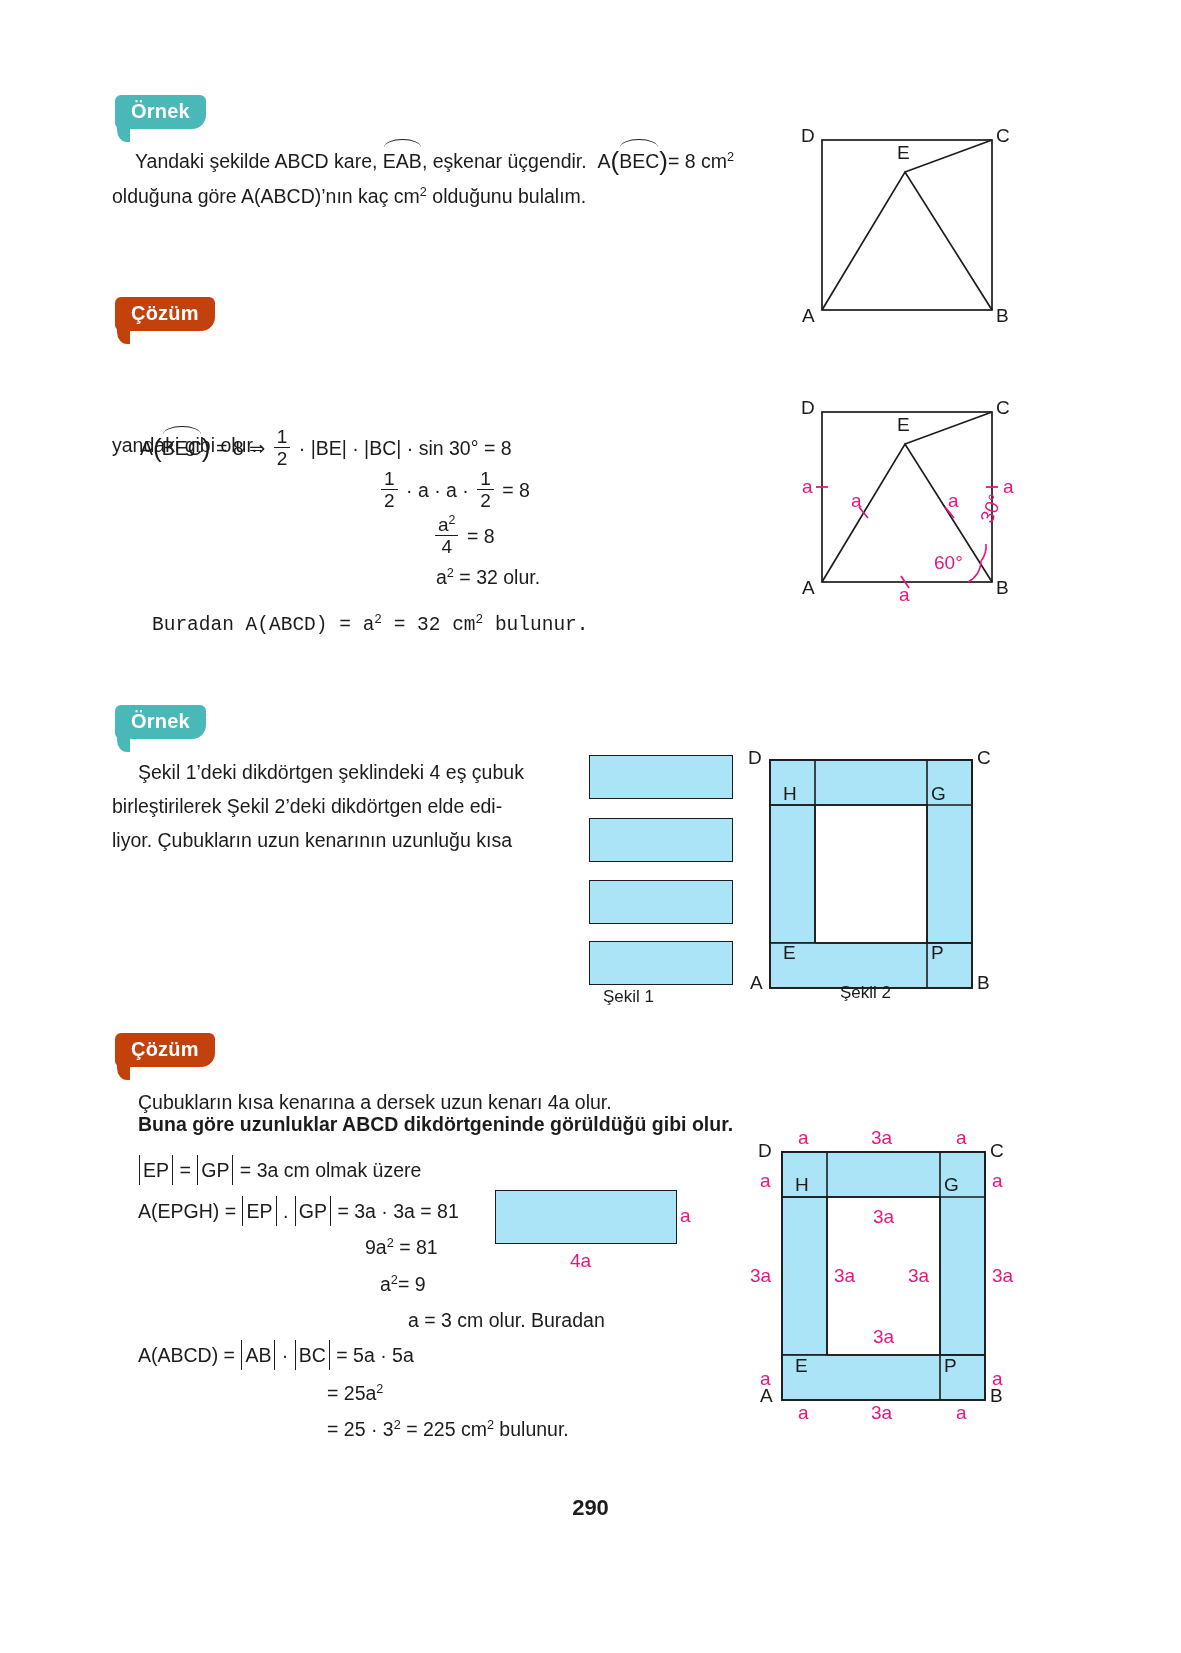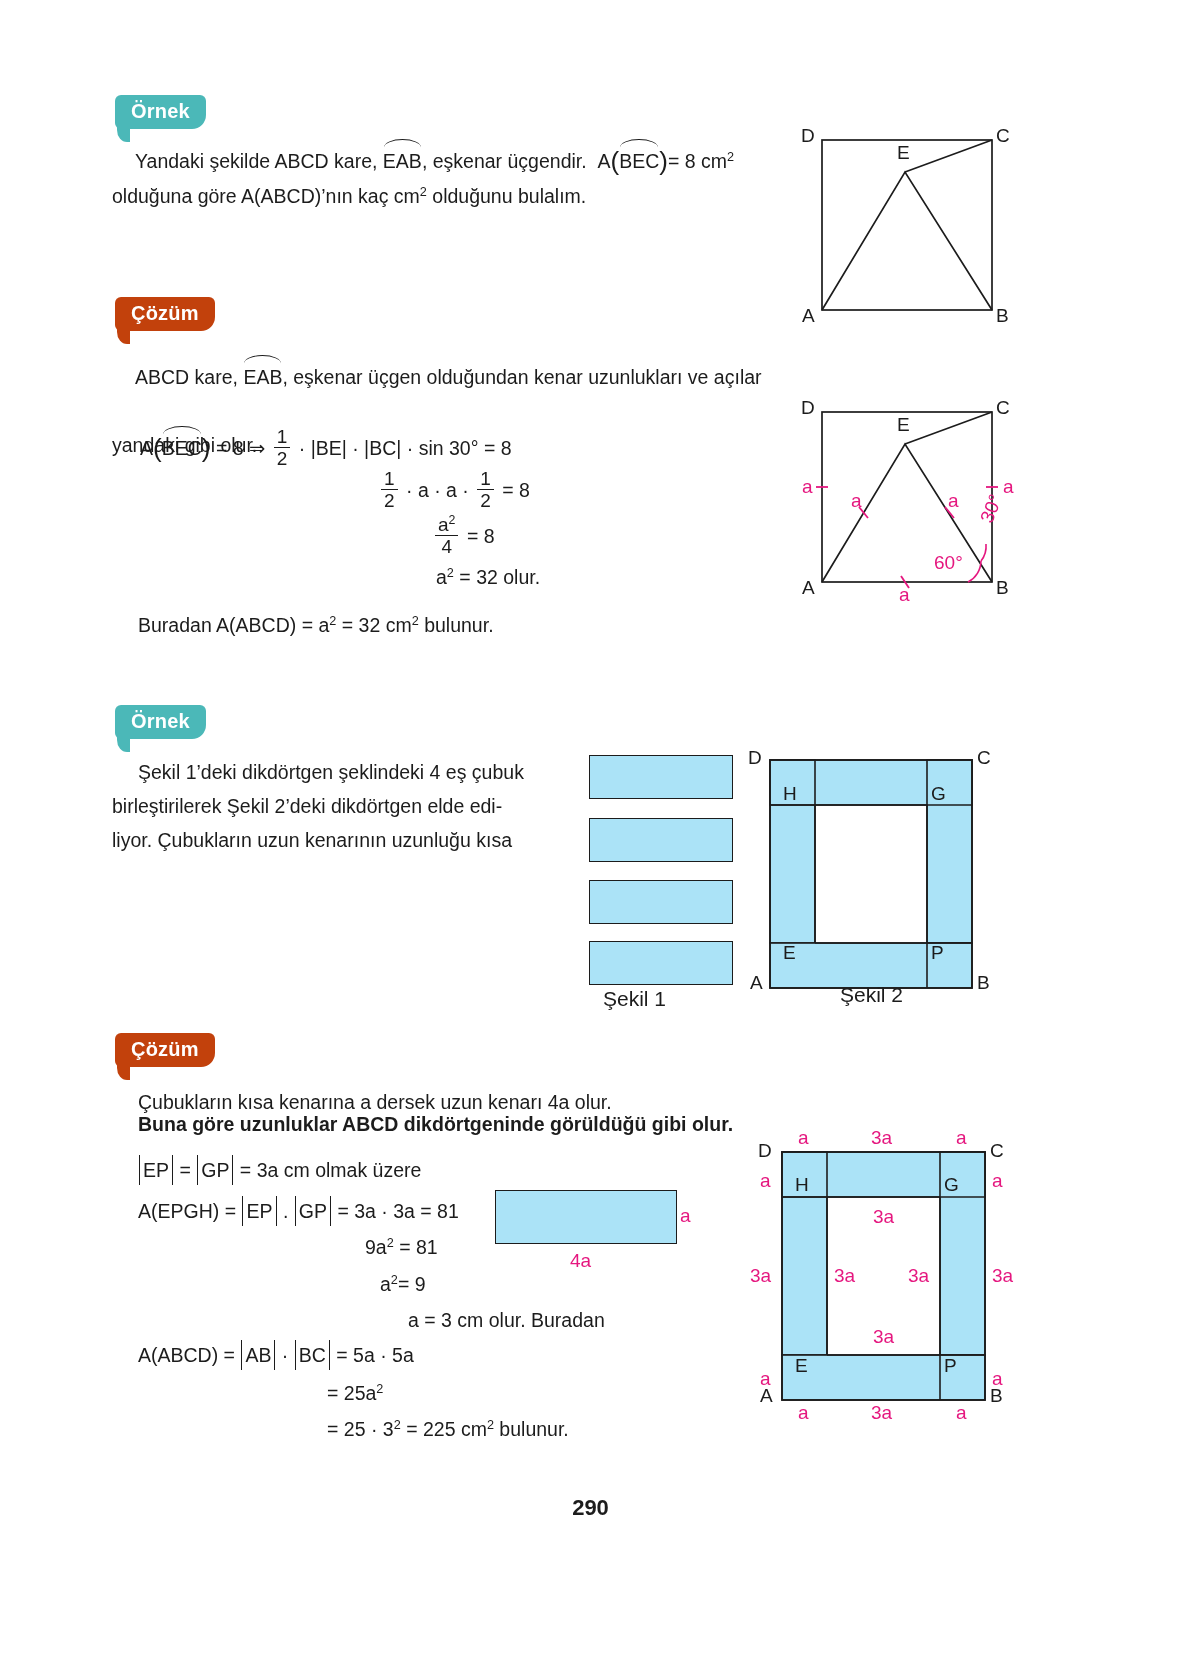--- a/index.html
+++ b/index.html
@@ -53,21 +53,21 @@
     content:"";position:absolute;left:1px;right:1px;top:-7px;height:9px;
     border-top:1.6px solid #1c1c1c;
     border-radius:60% 60% 0 0 / 100% 100% 0 0;
   }
   .vb{display:inline-block;padding:0 3px;border-left:1.4px solid #1c1c1c;border-right:1.4px solid #1c1c1c;margin:0 1px;}
 
   
   .fig{position:absolute;}
   .lbl{position:absolute;font-size:19px;color:#1c1c1c;}
   .plbl{position:absolute;font-size:19px;color:#e5177f;font-weight:400;}
-  .caption{position:absolute;font-size:21px;color:#1c1c1c;}
+  .caption{position:absolute;font-size:17px;color:#1c1c1c;}
 
   .bar{position:absolute;background:#ABE3F7;border:1.6px solid #1c1c1c;}
   .blue{fill:#ABE3F7;stroke:#1c1c1c;stroke-width:1.6;}
 
   .pageno{
     position:absolute;left:0;right:0;text-align:center;
     font-size:22px;font-weight:bold;color:#1c1c1c;
   }
 </style>
 </head>
@@ -95,24 +95,20 @@
     </svg>
     <span class="lbl" style="left:1px;top:5px;">D</span>
     <span class="lbl" style="left:196px;top:5px;">C</span>
     <span class="lbl" style="left:97px;top:22px;">E</span>
     <span class="lbl" style="left:2px;top:185px;">A</span>
     <span class="lbl" style="left:196px;top:185px;">B</span>
   </div>
 
   <div class="tag cozum" style="left:115px;top:297px;">Çözüm</div>
 
-  <div class="math" style="left:135px;top:362px;">
-    <span>ABCD kare,</span>
-    <span class="abar">EAB</span><span>, eşkenar üçgen olduğundan kenar uzunlukları ve açılar</span>
-  </div>
   <div class="para" style="left:112px;top:396px;margin-top:32px;">yandaki gibi olur.</div>
 
   <div class="math" style="left:140px;top:428px;">
     <span>A</span><span style="font-size:26px;vertical-align:-2px;">(</span><span class="abar">BEC</span><span style="font-size:26px;vertical-align:-2px;">)</span>
     <span>= 8 ⇒</span>
     <span class="frac"><span class="num">1</span><span class="den">2</span></span>
     <span>· |BE| · |BC| · sin 30° = 8</span>
   </div>
 
   <div class="math" style="left:378px;top:470px;">
@@ -128,21 +124,21 @@
       <span class="den">4</span>
     </span>
     <span>= 8</span>
   </div>
 
   <div class="math" style="left:436px;top:562px;">
     <span>a</span><sup>2</sup>
     <span>= 32 olur.</span>
   </div>
 
-  <div class="math" style="left:138px;top:610px;">
+  <div class="math" style="left:152px;top:610px;font-family:Liberation Mono, monospace;">
     <span>Buradan A(ABCD) = a</span><sup>2</sup><span> = 32 cm</span><sup>2</sup><span> bulunur.</span>
   </div>
 
   <div class="fig" style="left:800px;top:392px;width:235px;height:210px;">
     <svg width="235" height="210" viewBox="0 0 235 210">
       <rect x="22" y="20" width="170" height="170" fill="none" stroke="#1c1c1c" stroke-width="1.7"></rect>
       <polyline points="22,190 105,52 192,190" fill="none" stroke="#1c1c1c" stroke-width="1.7"></polyline>
       <line x1="105" y1="52" x2="192" y2="20" stroke="#1c1c1c" stroke-width="1.7"></line>
 
       <line x1="16" y1="95" x2="28" y2="95" stroke="#e5177f" stroke-width="1.8"></line>

